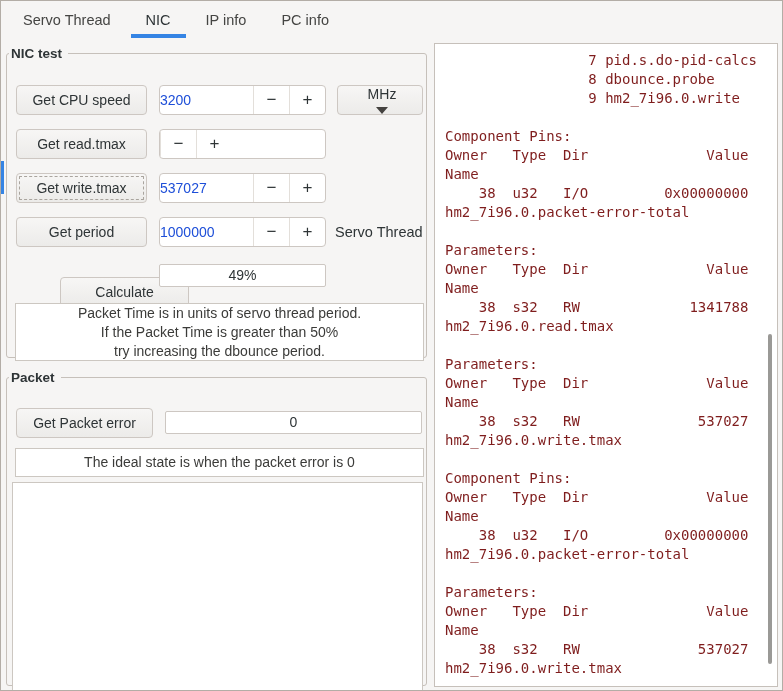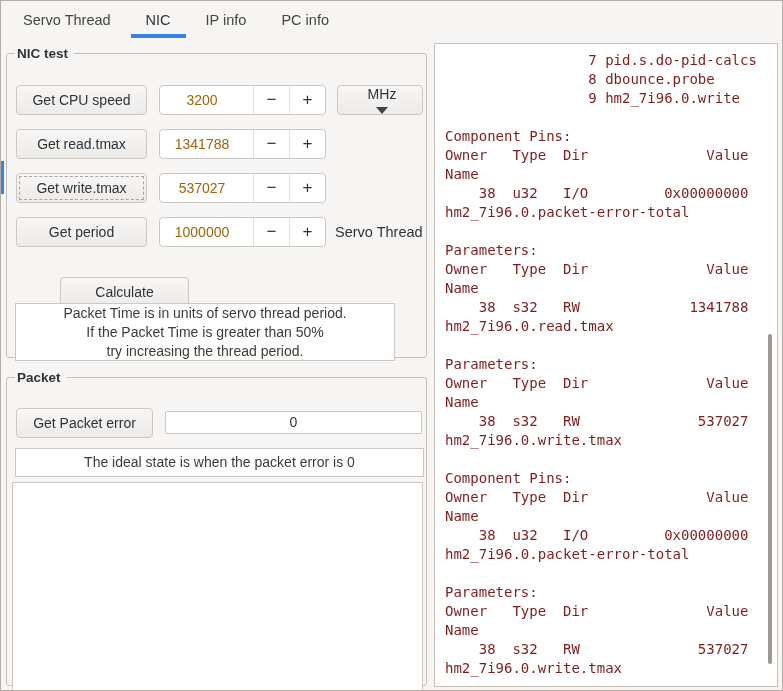--- a/index.html
+++ b/index.html
@@ -14,35 +14,35 @@
     display: flex; align-items: stretch; background: #f6f5f4; padding-left: 7px; }
   .tab { position: relative; display: flex; align-items: center;
     padding: 0 15px; margin-right: 5px; font-size: 14.5px; color: #454543; cursor: default; }
   .tab .underline { display: none; }
   .tab.active { color: #2e3436; }
   .tab.active .underline { display: block; position: absolute; left: 0; right: 0;
     bottom: 1px; height: 4px; background: #3584e4; }
   
   fieldset { position: absolute; border: 1px solid #c6c0ba; border-radius: 3px; padding: 0; }
   legend { font-size: 13.5px; font-weight: bold; color: #2e3436;
-    padding: 0 6px 0 2px; margin-left: 8px; }
+    padding: 0 6px 0 2px; margin-left: 2px; }
   #nic-group { left: 5px; top: 45px; width: 421px; height: 312px; }
   #packet-group { left: 5px; top: 369px; width: 421px; height: 316px; }
   
   .btn { position: absolute; height: 30px;
     background: linear-gradient(#f7f6f5, #ecebe9); border: 1px solid #cdc7c2;
     border-radius: 4px; font-size: 14px; color: #2e3436;
     display: flex; align-items: center; justify-content: center;
     font-family: "Liberation Sans", sans-serif; cursor: default; }
   .btn.focused { outline: 1px dashed #a9a49e; outline-offset: -4px; }
   
   .spin { position: absolute; height: 30px; background: #ffffff;
     border: 1px solid #cdc7c2; border-radius: 4px; display: flex; overflow: hidden; }
-  .spin-value { flex: 1; text-align: center; padding-right: 9px; font-size: 14px;
-    color: #a16207; line-height: 28px; }
+  .spin-value { flex: 1; text-align: left; padding-right: 9px; font-size: 14px;
+    color: #1d4ed8; line-height: 28px; }
   .spin-btn { width: 36px; border-left: 1px solid #e3dfda; display: flex;
     align-items: center; justify-content: center; font-size: 17px; color: #2e3436; }
   
   .combo { position: absolute; height: 30px;
     background: linear-gradient(#f7f6f5, #ecebe9); border: 1px solid #cdc7c2;
     border-radius: 4px; display: flex; align-items: center;
     justify-content: space-between; padding: 0 13px 0 17px;
     font-size: 14px; color: #2e3436; flex-direction: column; }
   .combo-arrow { width: 0; height: 0; border-left: 6px solid transparent;
     border-right: 6px solid transparent; border-top: 7px solid #44423f; }
@@ -104,46 +104,46 @@
       <div class="spin-btn">−</div>
       <div class="spin-btn">+</div>
     </div>
     <div class="combo" style="left:330px; top:24px; width:86px;">
       <span>MHz</span>
       <span class="combo-arrow"></span>
     </div>
 
     <div class="btn" style="left:9px; top:68px; width:131px;">Get read.tmax</div>
     <div class="spin" style="left:152px; top:68px; width:167px;">
-      <div class="spin-value">1341788</div>
       <div class="spin-btn">−</div>
       <div class="spin-btn">+</div>
     </div>
 
     <div class="btn focused" style="left:9px; top:112px; width:131px;">Get write.tmax</div>
     <div class="spin" style="left:152px; top:112px; width:167px;">
       <div class="spin-value">537027</div>
       <div class="spin-btn">−</div>
       <div class="spin-btn">+</div>
     </div>
 
     <div class="btn" style="left:9px; top:156px; width:131px;">Get period</div>
     <div class="spin" style="left:152px; top:156px; width:167px;">
       <div class="spin-value">1000000</div>
       <div class="spin-btn">−</div>
       <div class="spin-btn">+</div>
     </div>
     <div class="side-label" style="left:328px; top:163px;">Servo Thread</div>
 
     <div class="btn" style="left:9px; top:216px; width:129px;margin-left:44px;">Calculate</div>
+    <div class="readout" style="left:152px; top:203px; width:167px;">49%</div>
 
-    <div class="hintbox" style="left:8px; top:242px; width:380px; height:58px;">
+    <div class="hintbox" style="left:8px; top:242px; width:409px; height:58px;">
       <span>Packet Time is in units of servo thread period.</span>
       <span>If the Packet Time is greater than 50%</span>
-      <span>try increasing the thread period.</span>
+      <span>try increasing the dbounce period.</span>
     </div>
   </fieldset>
 
   <fieldset id="packet-group">
     <legend>Packet</legend>
 
     <div class="btn" style="left:9px; top:23px; width:137px;">Get Packet error</div>
     <div class="readout" style="left:158px; top:26px; width:257px;">0</div>
 
     <div class="hintbox" style="left:8px; top:63px; width:409px; height:29px;">

